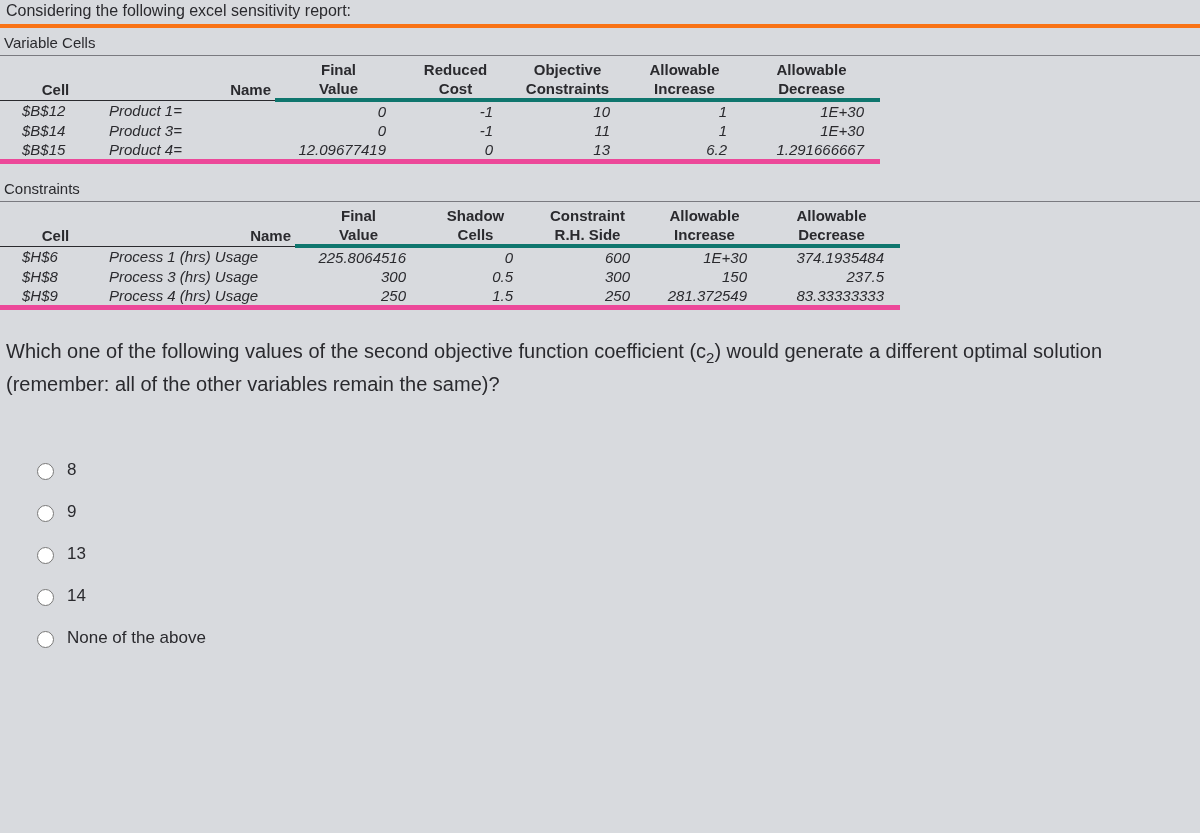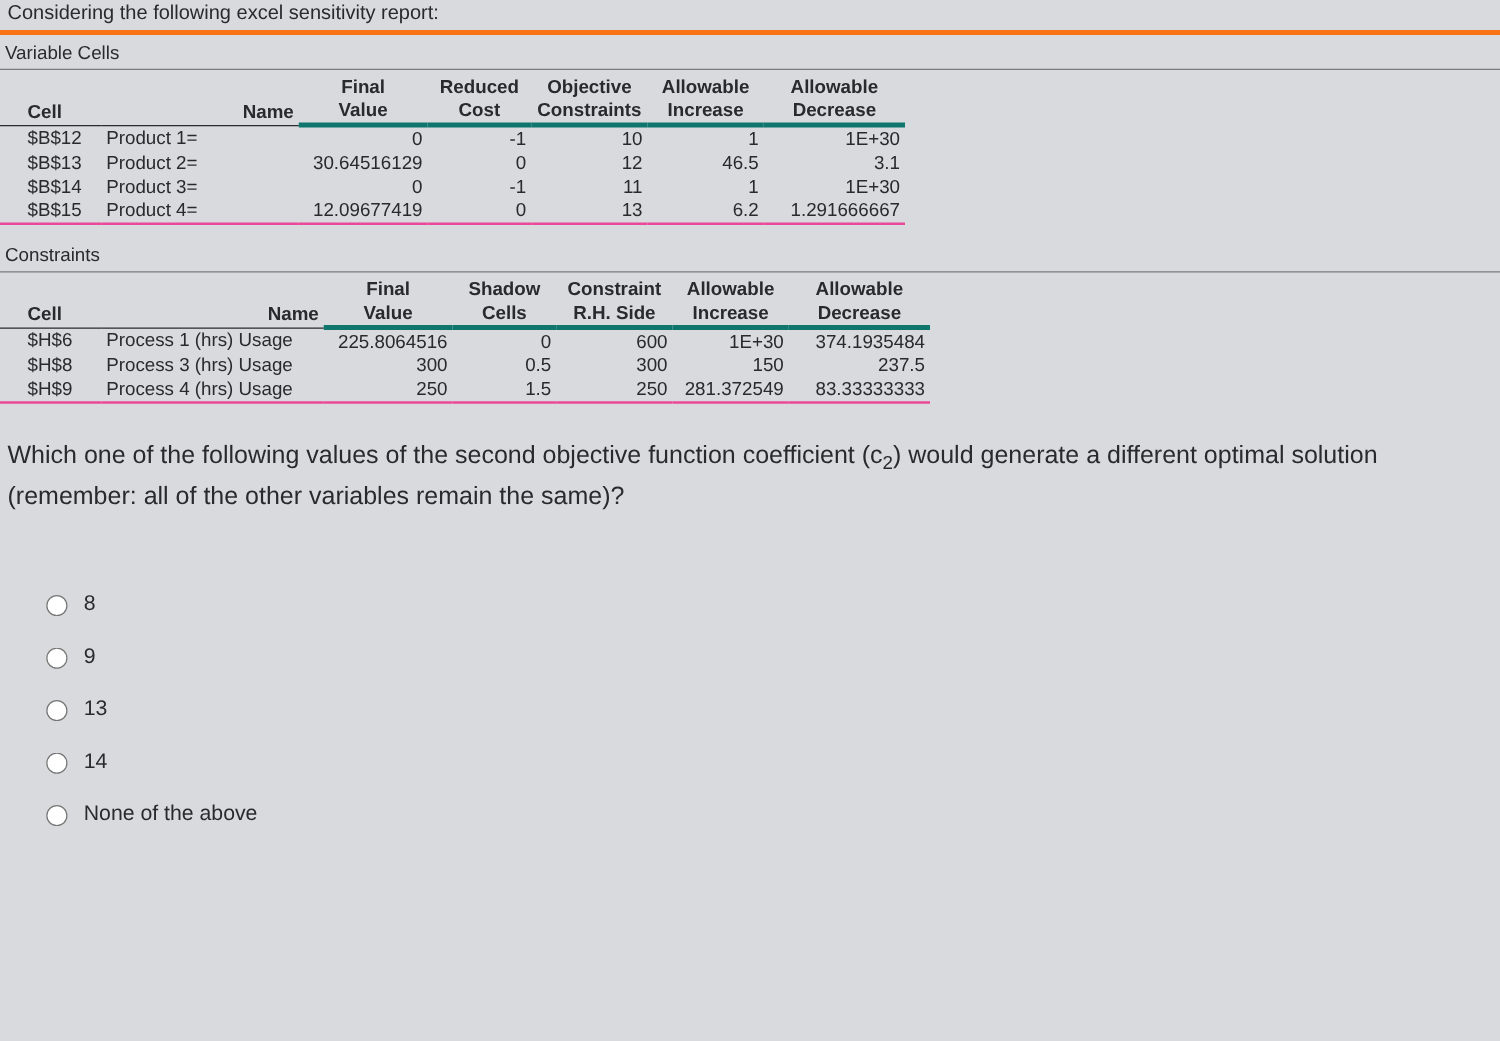--- a/index.html
+++ b/index.html
@@ -31,31 +31,32 @@
     margin: 4px 0 0 0;
     font-size: 15px;
   }
   table.report th {
     font-weight: 700;
     text-align: center;
     padding: 1px 4px;
     white-space: nowrap;
   }
   table.report td {
-    padding: 1px 4px;
+    padding: 1px 16px;
     white-space: nowrap;
+    font-style: italic;
   }
   .cellcol { width: 55px; padding-left: 22px !important; text-align:left;}
   .namecol { width: 150px; text-align:left;}
   .num { text-align: right; }
   .hdr-top td, .hdr-top th { border: none; }
   .hdr-bottom th { border-bottom: 4px solid #0f766e; }
-  .hdr-bottom th.cellhdr { border-bottom: 1px solid #2a2a2e; text-align:left; padding-left:22px;}
+  .hdr-bottom th.cellhdr { border-bottom: 1px solid #2a2a2e; text-align:center; padding-left:22px;}
   .hdr-bottom th.namehdr { border-bottom: 1px solid #2a2a2e; text-align:right;}
-  .datarow td.bb { border-bottom: 2px solid #ec4899; }
+  .datarow td.bb { border-bottom: 5px solid #ec4899; }
   
   .c-fv   { width: 95px; }
   .c-rc   { width: 75px; }
   .c-oc   { width: 85px; }
   .c-ai   { width: 85px; }
   .c-ad   { width: 105px; }
   .question {
     font-size: 20px;
     line-height: 1.55;
     padding: 26px 8px 0 6px;
@@ -109,29 +110,20 @@
     <tr class="datarow">
       <td class="cellcol">$B$12</td>
       <td class="namecol">Product 1=</td>
       <td class="num c-fv">0</td>
       <td class="num c-rc">-1</td>
       <td class="num c-oc">10</td>
       <td class="num c-ai">1</td>
       <td class="num c-ad">1E+30</td>
     </tr>
     <tr class="datarow">
-      <td class="cellcol">$B$13</td>
-      <td class="namecol">Product 2=</td>
-      <td class="num c-fv">30.64516129</td>
-      <td class="num c-rc">0</td>
-      <td class="num c-oc">12</td>
-      <td class="num c-ai">46.5</td>
-      <td class="num c-ad">3.1</td>
-    </tr>
-    <tr class="datarow">
       <td class="cellcol">$B$14</td>
       <td class="namecol">Product 3=</td>
       <td class="num c-fv">0</td>
       <td class="num c-rc">-1</td>
       <td class="num c-oc">11</td>
       <td class="num c-ai">1</td>
       <td class="num c-ad">1E+30</td>
     </tr>
     <tr class="datarow">
       <td class="cellcol bb">$B$15</td>

